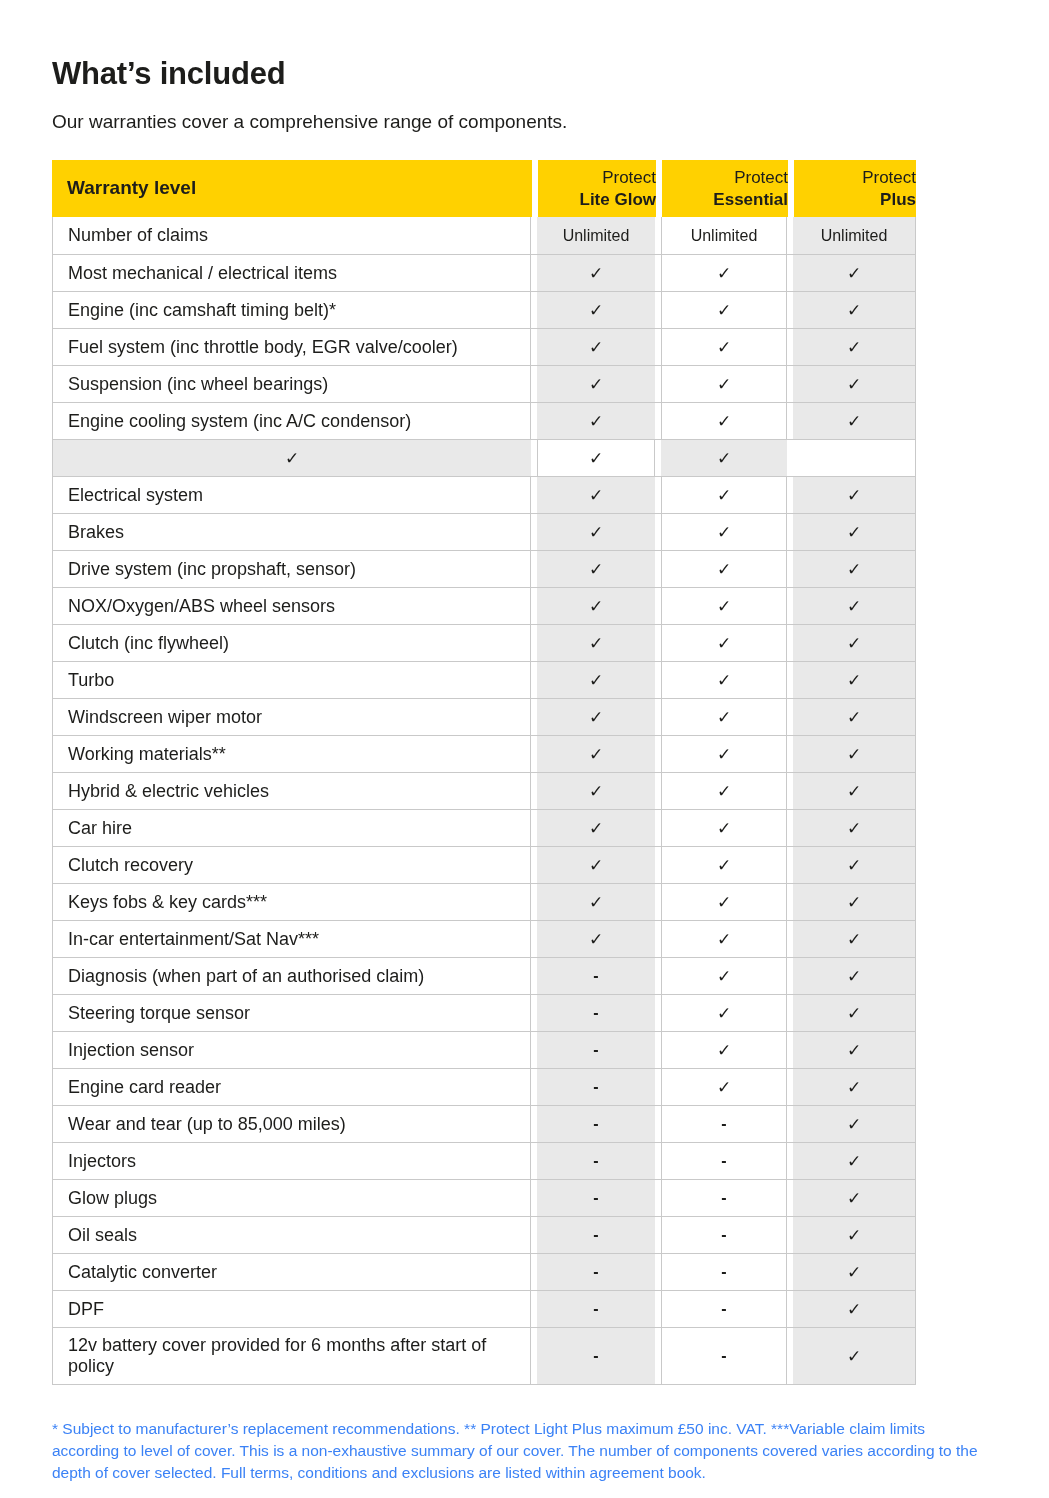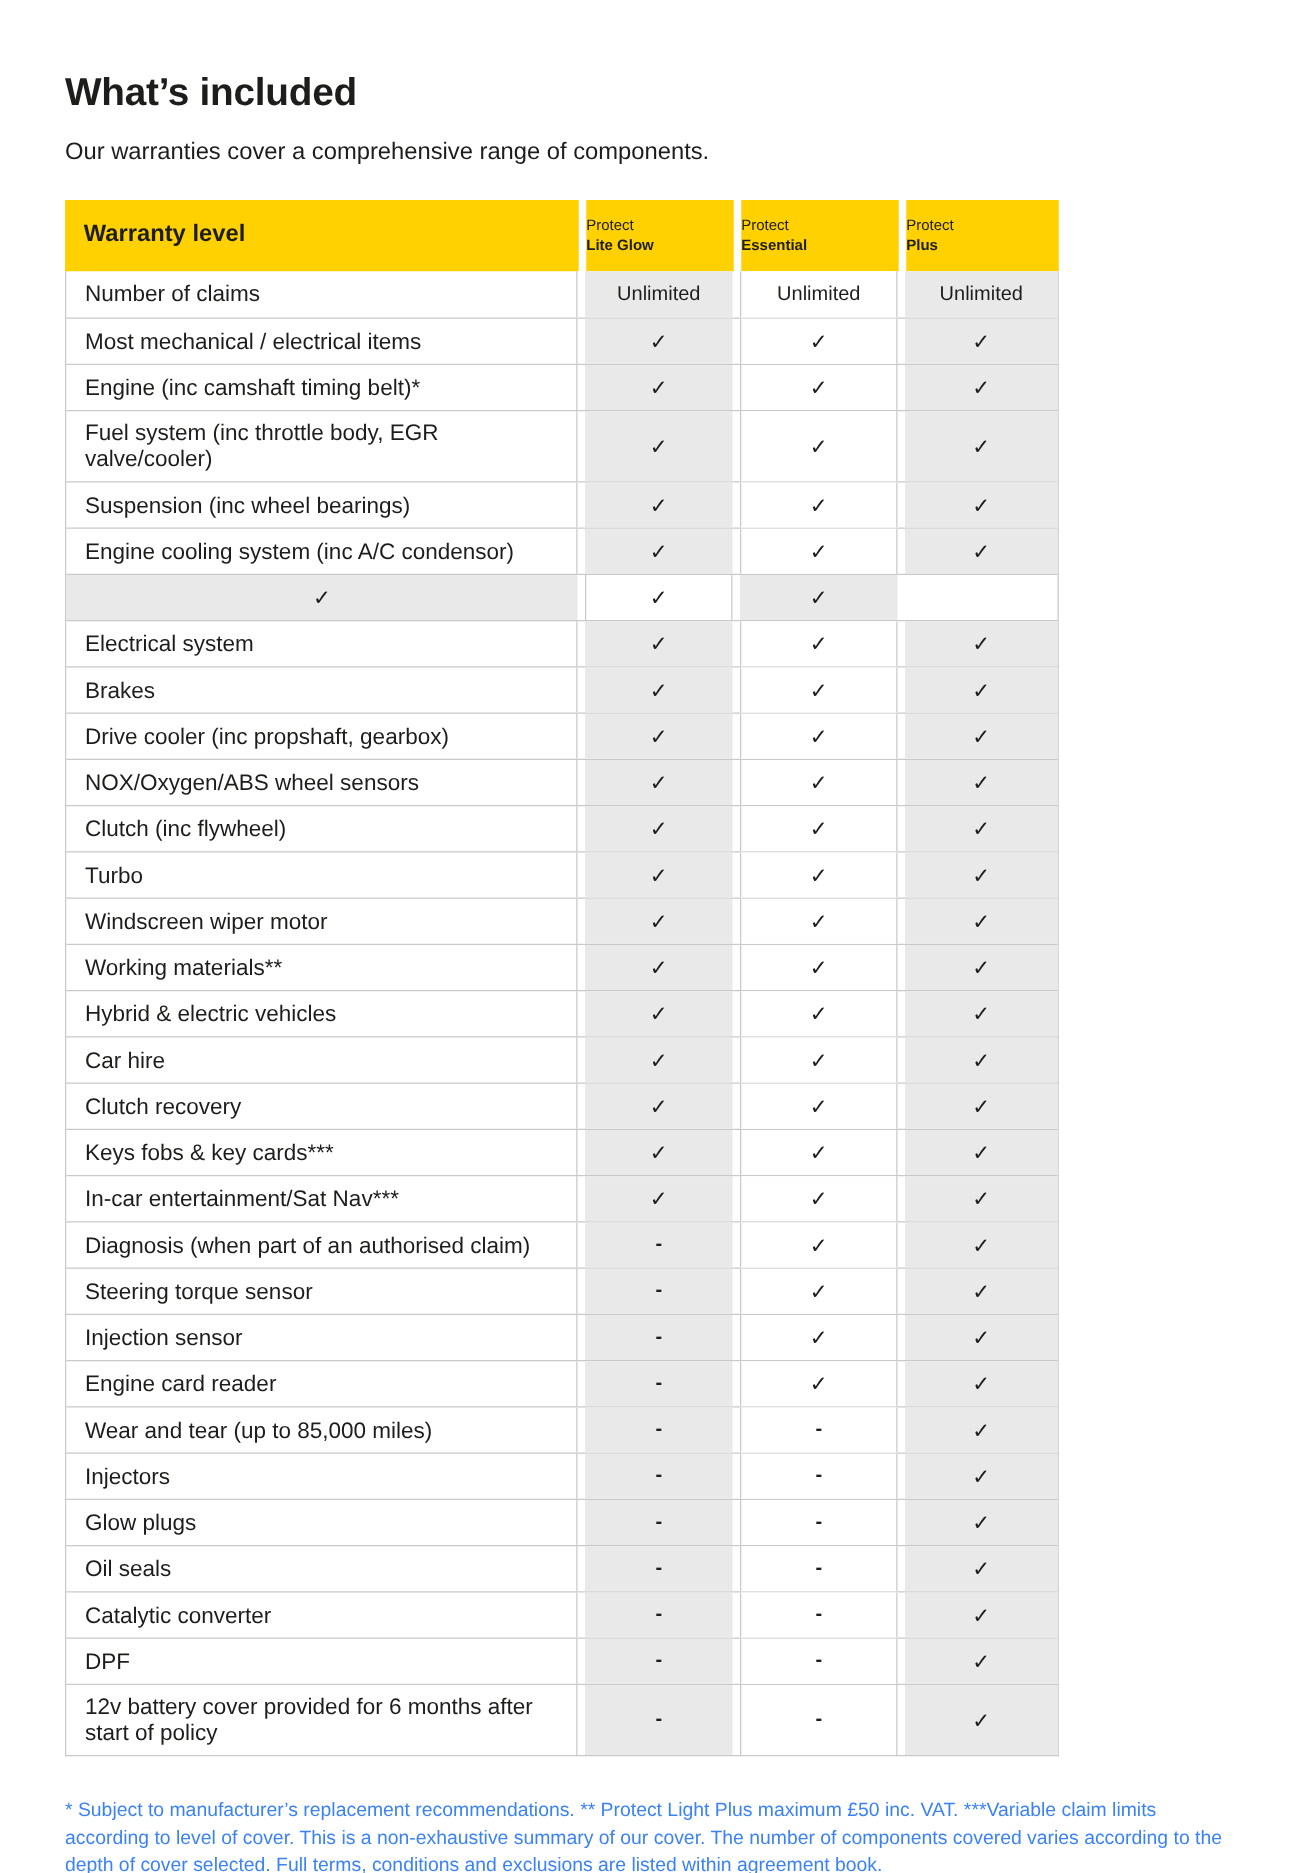--- a/index.html
+++ b/index.html
@@ -23,39 +23,39 @@
     font-size:31px;
     font-weight:700;
     letter-spacing:-0.2px;
     margin:0 0 19px 0;
   }
   .page-subtitle{
     font-size:19px;
     margin:0 0 27px 0;
   }
 
-  .w-table{ width:795px; }
+  .w-table{ width:864px; }
 
   .t-row{
     display:grid;
     grid-template-columns:1fr 118px 126px 122px;
     column-gap:6px;
   }
 
   
   .t-header{ height:57px; }
   .h-cell{
     background:var(--yellow);
     display:flex;
-    align-items:flex-start;
+    align-items:flex-end;
     justify-content:center;
     text-align:center;
     flex-direction:column;
     line-height:1.28;
-    font-size:12px;
+    font-size:17px;
   }
   .h-cell.first{
     align-items:flex-start;
     padding-left:15px;
     font-size:19px;
     font-weight:700;
   }
   .h-tier{ font-weight:700; }
 
   
@@ -224,21 +224,21 @@
             <span class="check">✓</span>
           </div>
           <div class="cell value-cell col-white">
             <span class="check">✓</span>
           </div>
           <div class="cell value-cell col-gray">
             <span class="check">✓</span>
           </div>
         </div>
         <div class="t-row t-data">
-          <div class="cell label-cell">Drive cooler (inc propshaft, gearbox)</div>
+          <div class="cell label-cell">Drive system (inc propshaft, sensor)</div>
           <div class="cell value-cell col-gray">
             <span class="check">✓</span>
           </div>
           <div class="cell value-cell col-white">
             <span class="check">✓</span>
           </div>
           <div class="cell value-cell col-gray">
             <span class="check">✓</span>
           </div>
         </div>

